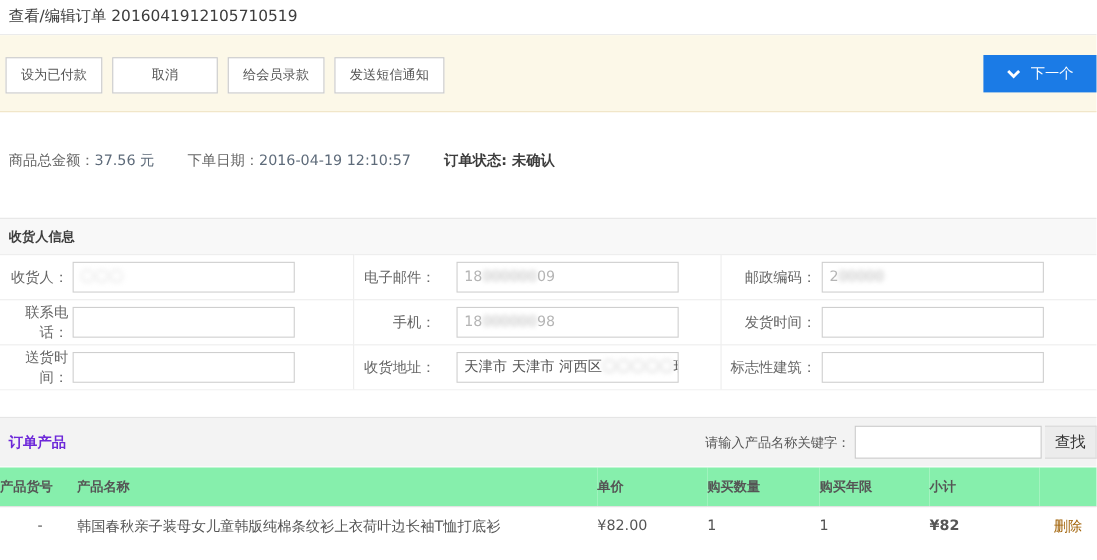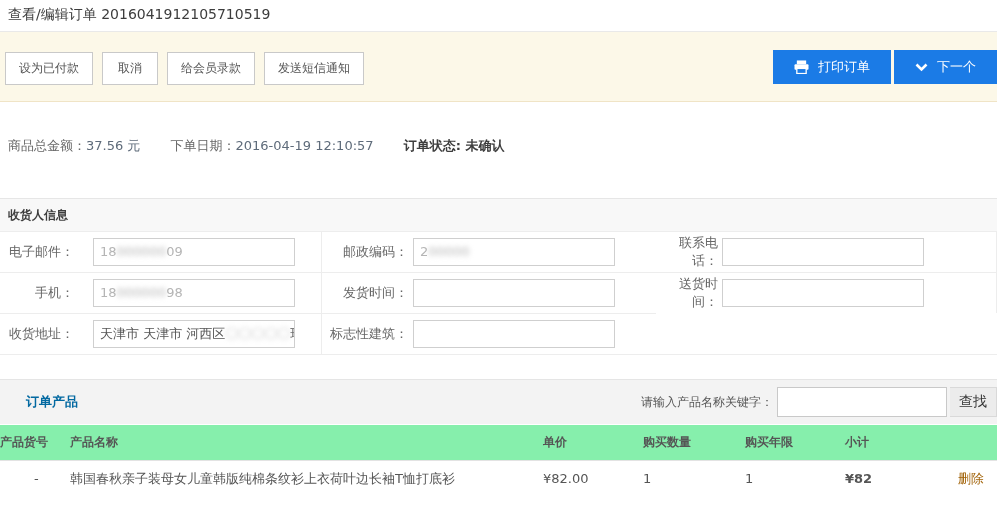--- a/index.html
+++ b/index.html
@@ -22,21 +22,21 @@
     border-bottom:1px solid #f0e4c6;
     height:70px;
     padding:20px 0 0 5px;
     display:flex; align-items:flex-start;
   }
   .btn-plain {
     background:#fff; border:1px solid #c9c9c9; color:#555;
     font-size:12px; padding:7px 13px; margin-right:9px;
     cursor:pointer; font-family:inherit;
   }
-  .btn-plain.narrow { padding:7px 15px; }
+  .btn-plain.narrow { padding:7px 35px; }
   .toolbar-right { margin-left:auto; display:flex; margin-top:-2px; }
   .btn-blue {
     background:#1b7be6; border:none; color:#fff;
     font-size:13px; height:34px; padding:0 21px;
     display:inline-flex; align-items:center; gap:9px;
     cursor:pointer; font-family:inherit; margin-left:3px;
   }
   .btn-blue svg { display:block; }
   
   .summary { padding:35px 8px 0 8px; height:96px; font-size:13px; }
@@ -72,21 +72,21 @@
   .redacted-lt { color:#b5b5b5; }
   .blur { filter:blur(2.5px); color:#b5b5b5; }
   .blur-dk { filter:blur(2.5px); color:#8d8d8d; }
   .addr-txt { color:#555; }
   
   .gap-white { height:24px; background:#fff; }
   .products-bar {
     background:#f3f3f3; border-top:1px solid #e5e5e5; border-bottom:1px solid #fff;
     height:46px; display:flex; align-items:center; padding:0 0 0 8px;
   }
-  .products-title { font-weight:bold; font-size:13px; color:#0369a1; margin-left:18px; }
+  .products-title { font-weight:bold; font-size:13px; color:#6d28d9; margin-left:0; }
   .search-area { margin-left:auto; display:flex; align-items:center; }
   .search-label { font-size:12px; color:#555; margin-right:4px; }
   .search-input {
     width:170px; height:30px; border:1px solid #c9c9c9; background:#fff;
     padding:0 6px; font-size:13px; font-family:inherit;
   }
   .btn-find {
     height:30px; background:#ececec; border:1px solid #d9d9d9; border-left:none;
     color:#333; font-size:14px; padding:0 9px; margin-left:3px;
     cursor:pointer; font-family:inherit;
@@ -116,49 +116,43 @@
 <div class="page-title">查看/编辑订单 2016041912105710519</div>
 
 <div class="toolbar">
   <button class="btn-plain">设为已付款</button>
   <button class="btn-plain narrow">取消</button>
   <button class="btn-plain">给会员录款</button>
   <button class="btn-plain">发送短信通知</button>
   <div class="toolbar-right">
     <button class="btn-blue">
       <span>
-        <svg width="15" height="14" viewBox="0 0 16 15" fill="none">
-          <rect x="3" y="0.5" width="10" height="4" fill="#fff"></rect>
-          <rect x="0.5" y="4.5" width="15" height="6" rx="1" fill="#fff"></rect>
-          <rect x="3" y="9" width="10" height="5.5" fill="#1b7be6" stroke="#fff" stroke-width="1.4"></rect>
-        </svg>
-      </span>
-      <span>打印订单</span>
-    </button>
-    <button class="btn-blue">
-      <span>
         <svg width="13" height="9" viewBox="0 0 13 9" fill="none">
           <path d="M1.5 1.5 L6.5 6.5 L11.5 1.5" stroke="#fff" stroke-width="2.6" fill="none"></path>
         </svg>
       </span>
       <span>下一个</span>
     </button>
   </div>
 </div>
 
 <div class="summary">
   <span class="pair"><span class="lbl">商品总金额：</span><span class="val">37.56 元</span></span>
   <span class="pair"><span class="lbl">下单日期：</span><span class="val">2016-04-19 12:10:57</span></span>
   <span class="pair status"><span>订单状态: </span><span>未确认</span></span>
 </div>
 
 <div class="section-head">收货人信息</div>
 
 <div class="form-grid">
 
+  <div class="f-cell c1">
+    <span class="f-label">收货人：</span>
+    <div class="ipt-div"><span class="blur">〇〇〇</span></div>
+  </div>
   <div class="f-cell c2">
     <span class="f-label">电子邮件：</span>
     <div class="ipt-div"><span class="redacted-lt">18</span><span class="blur">000000</span><span class="redacted-lt">09</span></div>
   </div>
   <div class="f-cell c3">
     <span class="f-label">邮政编码：</span>
     <div class="ipt-div"><span class="redacted-lt">2</span><span class="blur">00000</span></div>
   </div>
 
   <div class="f-cell c1">

